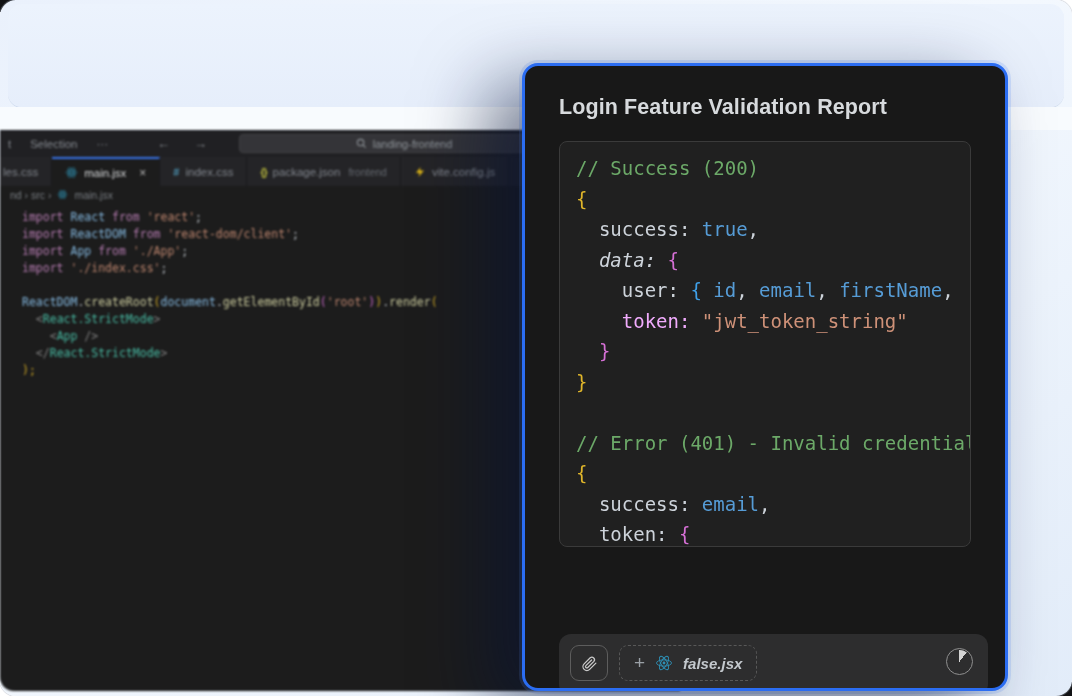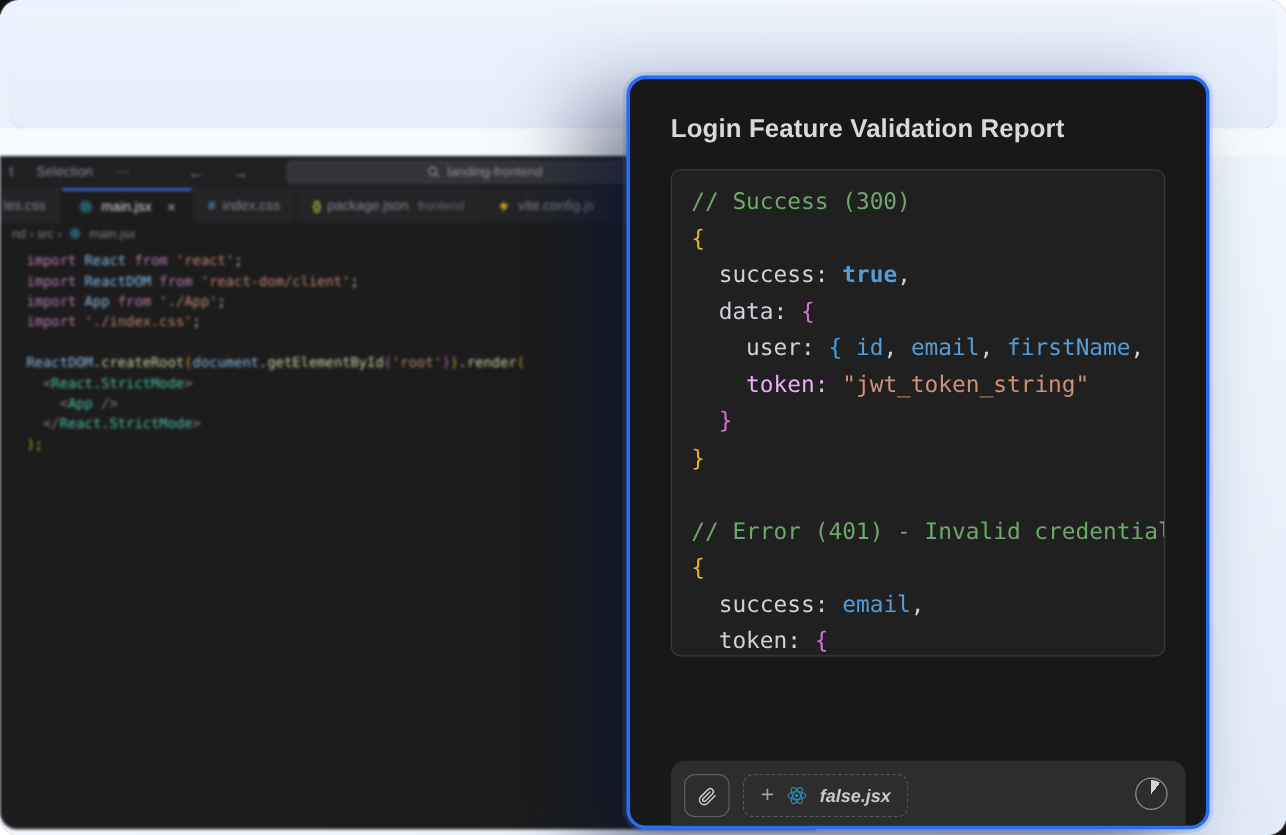--- a/index.html
+++ b/index.html
@@ -200,24 +200,24 @@
         <div class="cl"><span style="color: rgb(138, 138, 138);">    &lt;</span><span style="color: rgb(78, 201, 176);">App</span><span style="color: rgb(138, 138, 138);"> /&gt;</span></div>
         <div class="cl"><span style="color: rgb(138, 138, 138);">  &lt;/</span><span style="color: rgb(78, 201, 176);">React.StrictMode</span><span style="color: rgb(138, 138, 138);">&gt;</span></div>
         <div class="cl"><span style="color: rgb(223, 181, 42);">);</span></div>
       </div>
   </div>
 
   <div class="panel">
     <div class="panel-body">
       <div class="panel-title">Login Feature Validation Report</div>
       <div class="codeblock" id="panel-code">
-          <div class="cl"><span style="color: rgb(108, 169, 104);">// Success (300)</span></div>
+          <div class="cl"><span style="color: rgb(108, 169, 104);">// Success (200)</span></div>
           <div class="cl"><span style="color: rgb(223, 181, 42);">{</span></div>
-          <div class="cl"><span style="color: rgb(205, 211, 218);">  success: </span><span style="color: rgb(86, 156, 214); font-weight: bold;">true</span><span style="color: rgb(205, 211, 218);">,</span></div>
-          <div class="cl"><span style="color: rgb(205, 211, 218);">  data: </span><span style="color: rgb(214, 112, 214);">{</span></div>
+          <div class="cl"><span style="color: rgb(205, 211, 218);">  success: </span><span style="color: rgb(86, 156, 214);">true</span><span style="color: rgb(205, 211, 218);">,</span></div>
+          <div class="cl"><span style="color: rgb(205, 211, 218); font-style: italic;">  data: </span><span style="color: rgb(214, 112, 214);">{</span></div>
           <div class="cl"><span style="color: rgb(205, 211, 218);">    user: </span><span style="color: rgb(63, 160, 232);">{</span><span style="color: rgb(205, 211, 218);"> </span><span style="color: rgb(86, 156, 214);">id</span><span style="color: rgb(205, 211, 218);">, </span><span style="color: rgb(86, 156, 214);">email</span><span style="color: rgb(205, 211, 218);">, </span><span style="color: rgb(86, 156, 214);">firstName</span><span style="color: rgb(205, 211, 218);">,</span></div>
           <div class="cl"><span style="color: #f0abfc;">    token: </span><span style="color: rgb(206, 145, 120);">"jwt_token_string"</span></div>
           <div class="cl"><span style="color: rgb(214, 112, 214);">  }</span></div>
           <div class="cl"><span style="color: rgb(223, 181, 42);">}</span></div>
           <div class="cl">&nbsp;</div>
           <div class="cl"><span style="color: rgb(108, 169, 104);">// Error (401) - Invalid credentials</span></div>
           <div class="cl"><span style="color: rgb(223, 181, 42);">{</span></div>
           <div class="cl"><span style="color: rgb(205, 211, 218);">  success: </span><span style="color: rgb(86, 156, 214);">email</span><span style="color: rgb(205, 211, 218);">,</span></div>
           <div class="cl"><span style="color: rgb(205, 211, 218);">  token: </span><span style="color: rgb(214, 112, 214);">{</span></div>
         </div>

